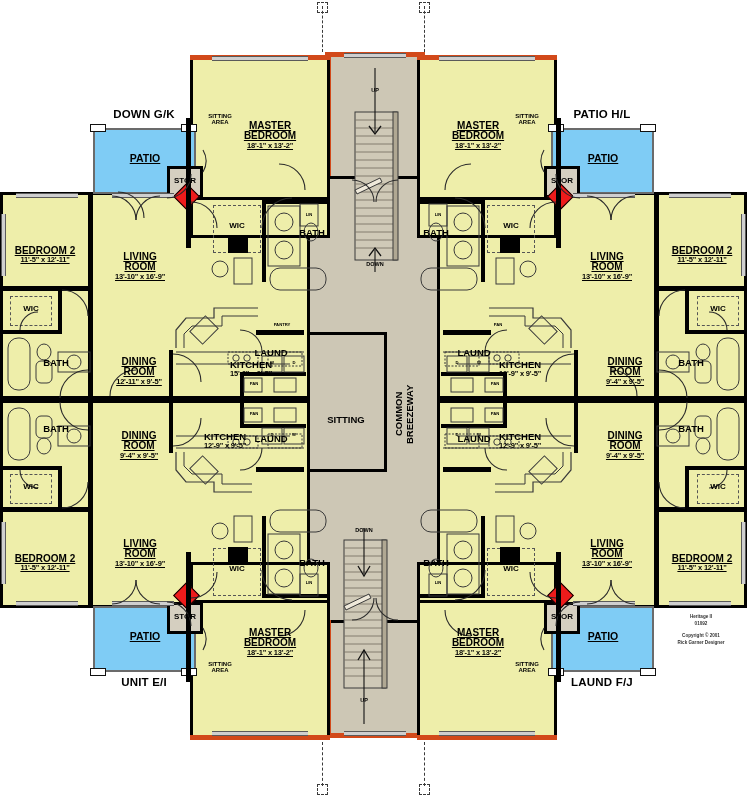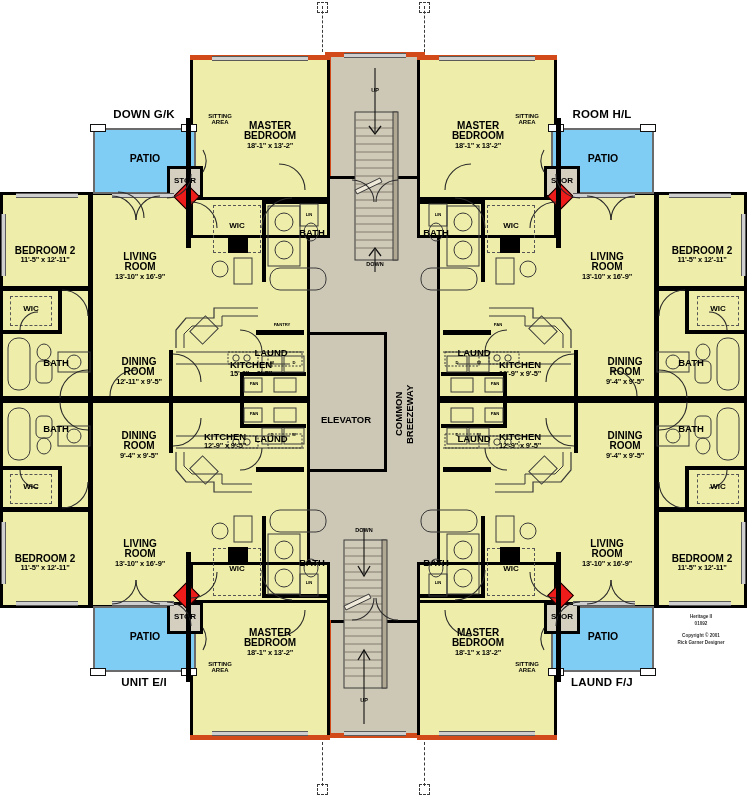--- a/index.html
+++ b/index.html
@@ -19,26 +19,26 @@
   .wall{background:#000;}
   .wininner{background:#cfcfcf;border-top:1px solid #5a5a5a;border-bottom:1px solid #5a5a5a;}
   .winv{background:#cfcfcf;border-left:1px solid #5a5a5a;border-right:1px solid #5a5a5a;}
   .orange{background:#d2491a;}
 
   
   .lbl{position:absolute;text-align:center;color:#000;line-height:1.06;
        font-family:"Liberation Sans",sans-serif;font-weight:bold;white-space:pre-line;}
   .lbl .dim{display:block;font-size:7.5px;font-weight:bold;letter-spacing:-0.2px;}
   .l-unit{font-size:11.5px;letter-spacing:0.2px;}
-  .l-room{font-size:10px;}
+  .l-room{font-size:10px;text-decoration:underline;}
   .l-med{font-size:9.5px;}
   .l-sm{font-size:8px;}
   .l-xs{font-size:6px;font-weight:bold;}
   .l-tiny{font-size:4.2px;font-weight:bold;}
-  .l-patio{font-size:10.5px;}
+  .l-patio{font-size:10.5px;text-decoration:underline;}
   .l-vert{font-size:9.5px;writing-mode:vertical-rl;transform:rotate(180deg);}
 
   
   .dash-v{border-left:1.5px dashed #3a3a3a;}
   .dashbox{border:1.5px dashed #3a3a3a;}
 
   
   .wicdash{border:1px dashed #555;}
 
   svg.ov{position:absolute;left:0;top:0;width:747px;height:800px;pointer-events:none;}
@@ -460,21 +460,21 @@
 
         <path d="M352 180 A22 22 0 0 1 374 202"></path>
         <path d="M398 180 A22 22 0 0 0 376 202"></path>
         <path d="M352 620 A22 22 0 0 0 374 598"></path>
         <path d="M398 620 A22 22 0 0 1 376 598"></path>
       </g>
     </g>
   </svg>
 
   <div class="lbl l-unit" style="left:92px;top:108px;width:104px;">DOWN G/K</div>
-  <div class="lbl l-unit" style="left:550px;top:108px;width:104px;">ROOM H/L</div>
+  <div class="lbl l-unit" style="left:550px;top:108px;width:104px;">PATIO H/L</div>
   <div class="lbl l-unit" style="left:92px;top:676px;width:104px;">UNIT E/I</div>
   <div class="lbl l-unit" style="left:550px;top:676px;width:104px;">LAUND F/J</div>
 
   <div class="lbl l-patio" style="left:98px;top:153px;width:94px;">PATIO</div>
   <div class="lbl l-patio" style="left:556px;top:153px;width:94px;">PATIO</div>
   <div class="lbl l-patio" style="left:98px;top:631px;width:94px;">PATIO</div>
   <div class="lbl l-patio" style="left:556px;top:631px;width:94px;">PATIO</div>
 
   <div class="lbl l-sm" style="left:167px;top:177px;width:36px;">STOR</div>
   <div class="lbl l-sm" style="left:544px;top:177px;width:36px;">STOR</div>
@@ -626,21 +626,21 @@
   <div class="lbl l-sm" style="left:10px;top:483px;width:42px;">WIC</div>
   <div class="lbl l-sm" style="left:697px;top:483px;width:42px;">WIC</div>
 
   <div class="lbl l-tiny" style="left:301px;top:213px;width:16px;">LIN</div>
   <div class="lbl l-tiny" style="left:430px;top:213px;width:16px;">LIN</div>
   <div class="lbl l-tiny" style="left:301px;top:581px;width:16px;">LIN</div>
   <div class="lbl l-tiny" style="left:430px;top:581px;width:16px;">LIN</div>
 
   <div class="lbl l-vert" style="left:394px;top:350px;height:128px;width:18px;line-height:1.15;">COMMON
 BREEZEWAY</div>
-  <div class="lbl l-med" style="left:308px;top:415px;width:76px;">ELEVATOR</div>
+  <div class="lbl l-med" style="left:308px;top:415px;width:76px;">SITTING</div>
   <div class="lbl l-tiny" style="left:364px;top:88px;width:22px;font-size:5.5px;">UP</div>
   <div class="lbl l-tiny" style="left:361px;top:262px;width:28px;font-size:5.5px;">DOWN</div>
   <div class="lbl l-tiny" style="left:350px;top:528px;width:28px;font-size:5.5px;">DOWN</div>
   <div class="lbl l-tiny" style="left:353px;top:698px;width:22px;font-size:5.5px;">UP</div>
 
   <div class="copy" style="left:661px;top:614px;width:80px;">
     <div>Heritage II</div>
     <div>01092</div>
     <div style="height:5px;"></div>
     <div>Copyright © 2001</div>

